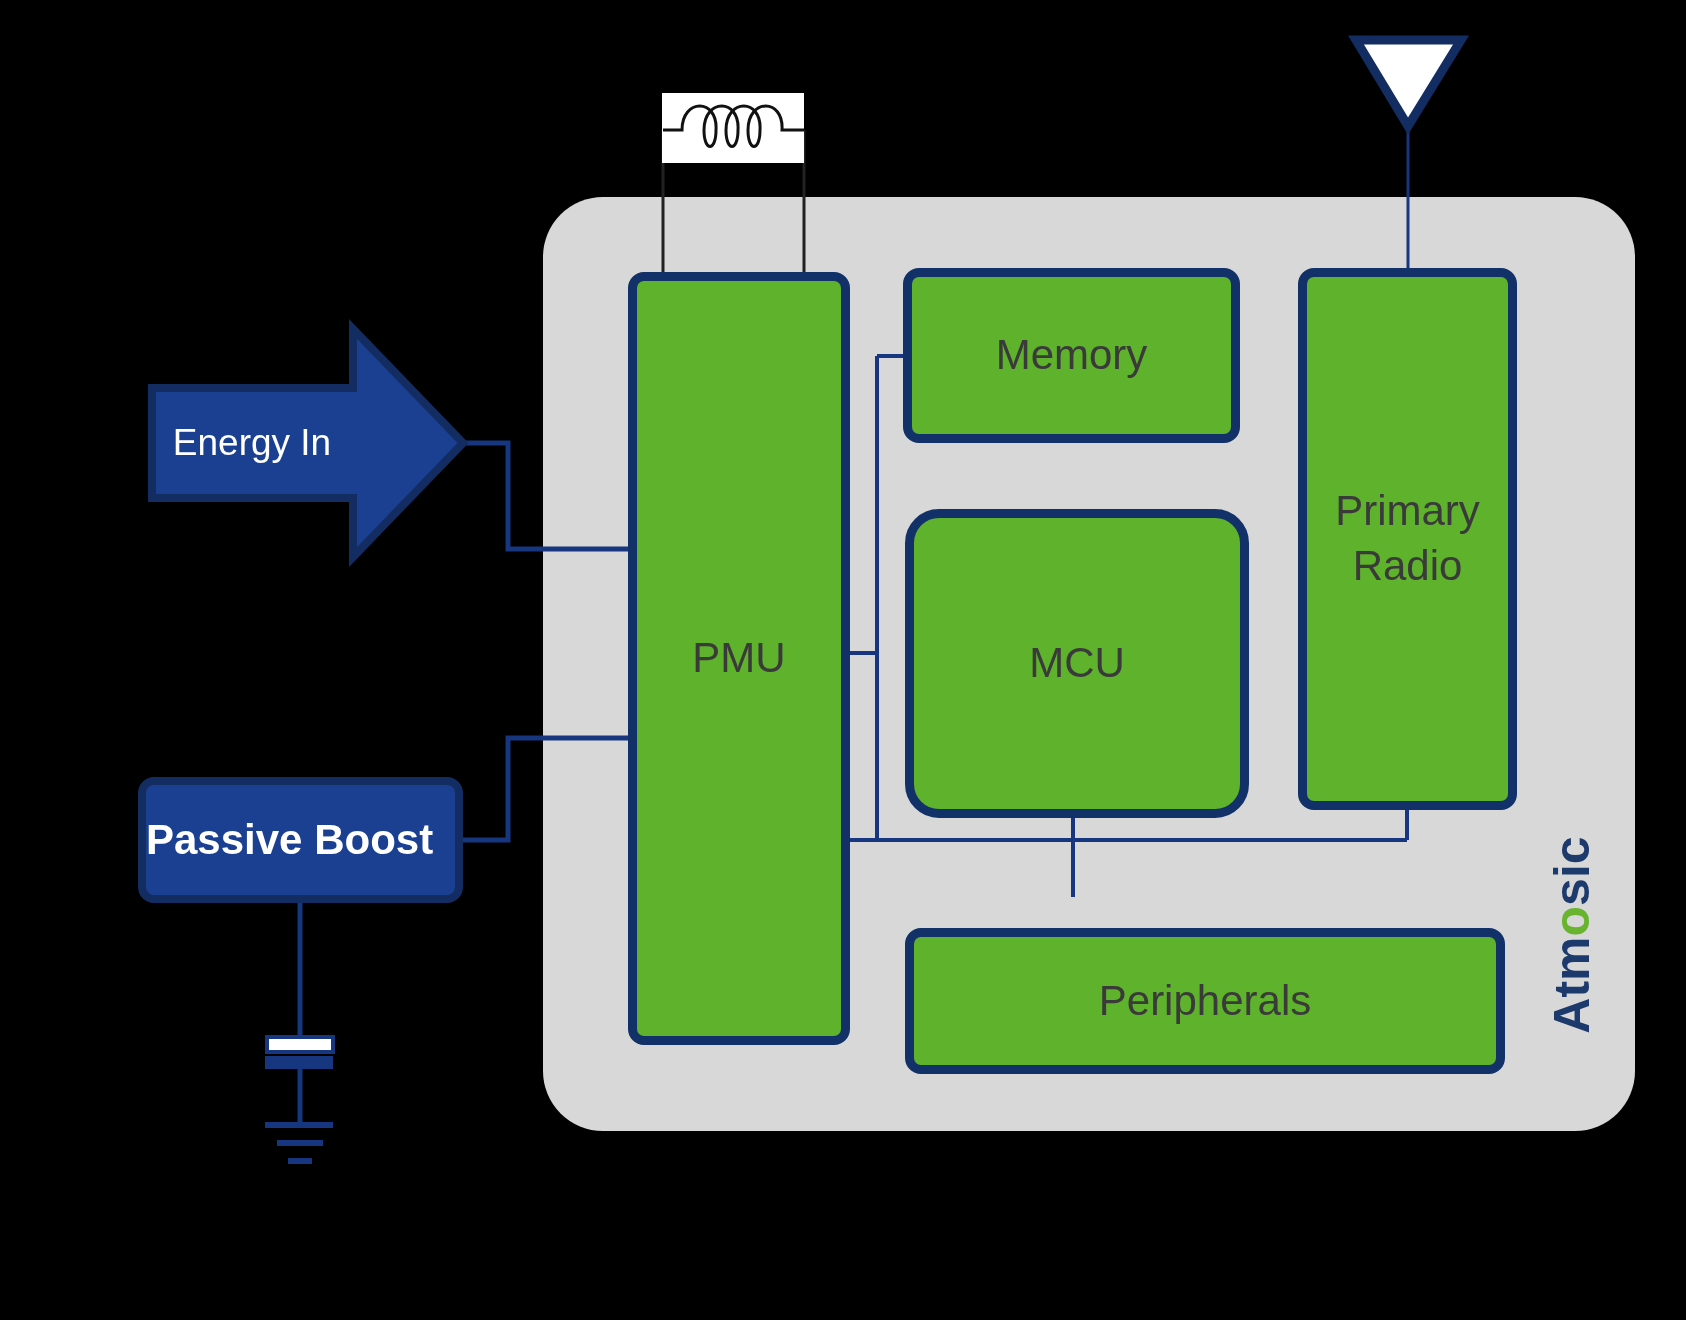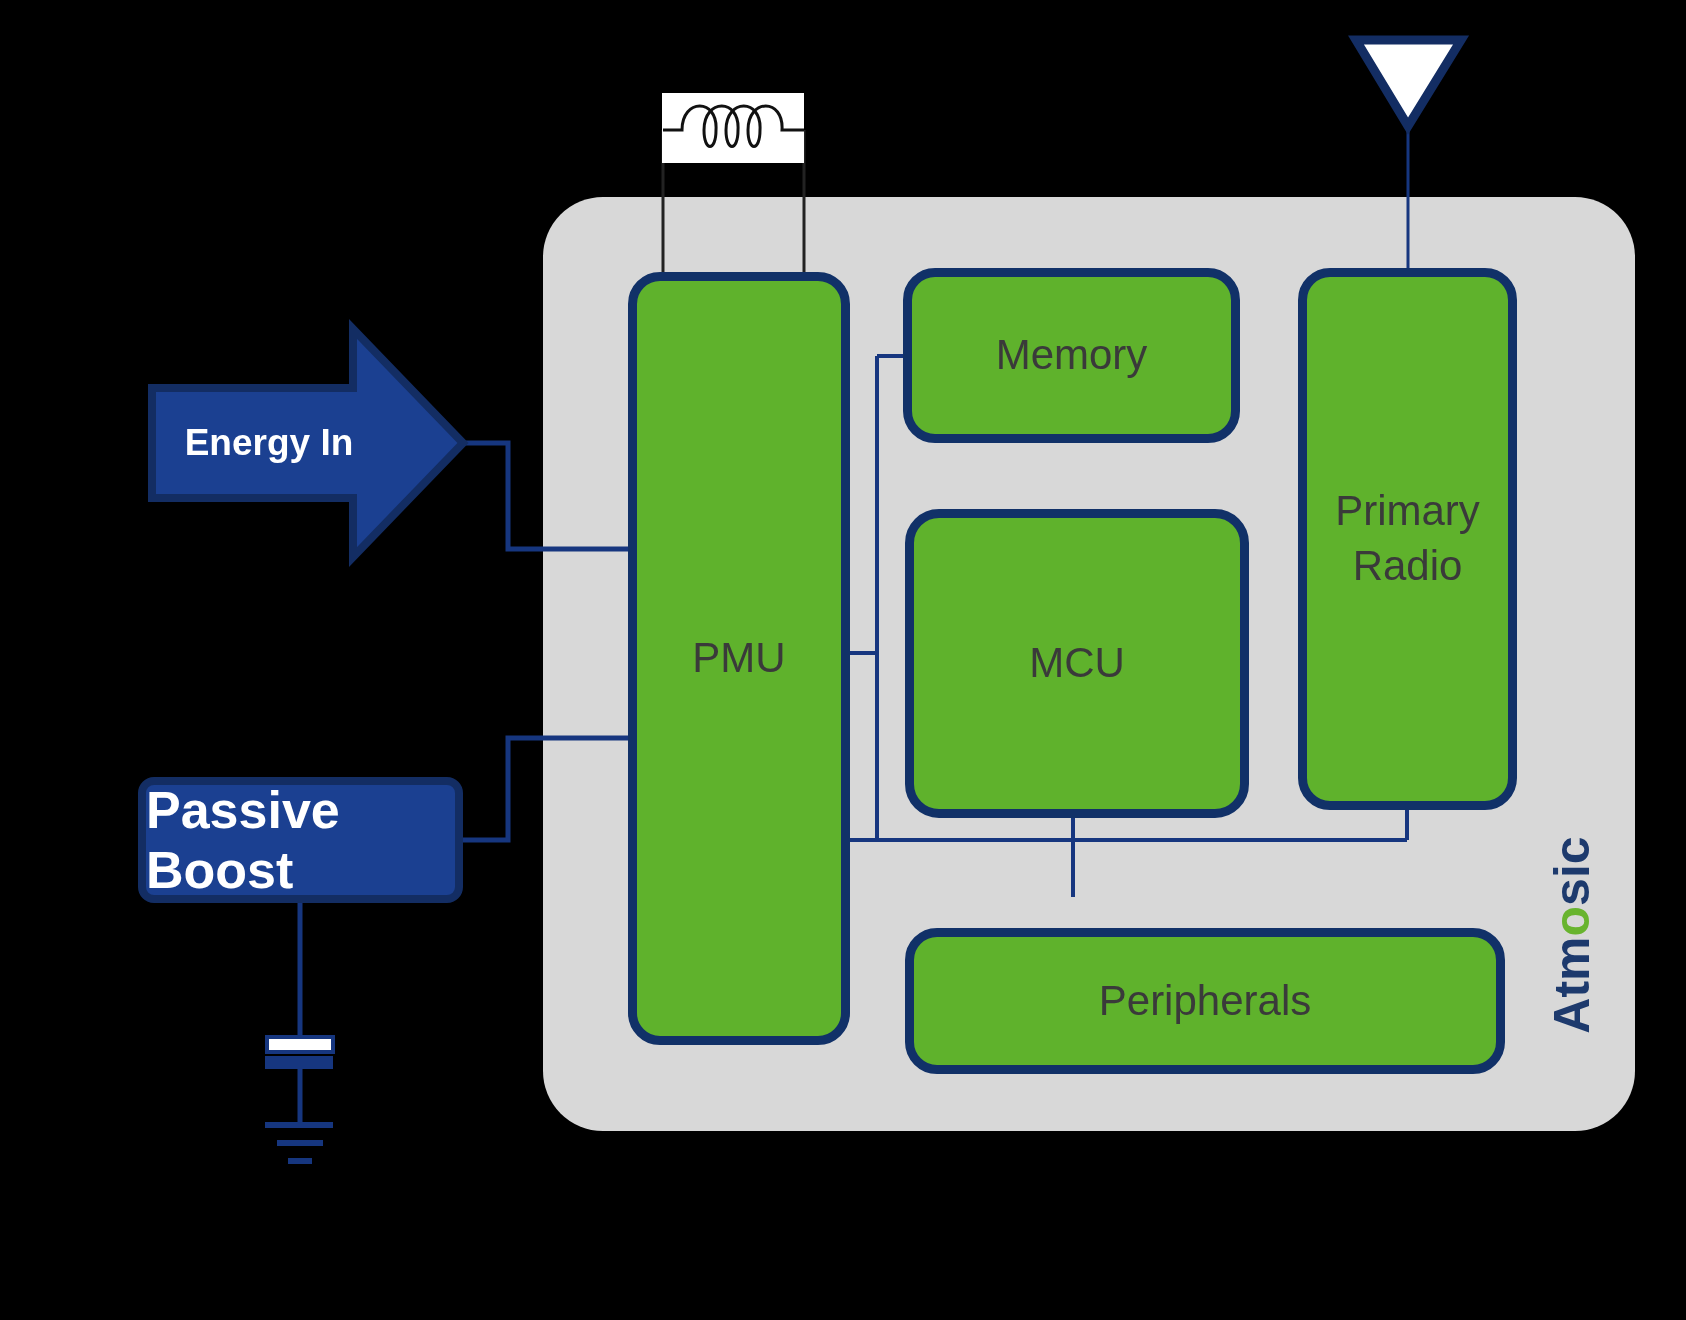--- a/index.html
+++ b/index.html
@@ -9,44 +9,44 @@
     font-family:"Liberation Sans", sans-serif;
   }
   .chip-body{
     position:absolute;left:543px;top:197px;width:1092px;height:934px;
     background:var(--chip-gray,#d8d8d8);border-radius:60px;
   }
   .block{
     position:absolute;box-sizing:border-box;
     background:var(--block-green,#5fb22c);
     border:9px solid var(--border-navy,#113168);
-    border-radius:32px;
+    border-radius:16px;
     display:flex;align-items:center;justify-content:center;
     color:var(--label-dark,#3a3a3a);font-size:42px;line-height:1.3;
     text-align:center;
   }
   .block-pmu{left:628px;top:272px;width:222px;height:773px;}
   .block-memory{left:903px;top:268px;width:337px;height:175px;}
   .block-mcu{left:905px;top:509px;width:344px;height:309px;border-radius:34px;}
   .block-primary-radio{left:1298px;top:268px;width:219px;height:542px;padding:12px 20px;}
   .block-peripherals{left:905px;top:897px;width:600px;height:146px;margin-top:31px;}
   .overlay{position:absolute;left:0;top:0;width:1686px;height:1320px;pointer-events:none;}
   .ext-box{
     position:absolute;box-sizing:border-box;
     background:var(--input-blue,#1b4091);
     border:8px solid var(--input-blue-border,#132d63);
     border-radius:16px;
     display:flex;align-items:center;
-    color:#fff;font-weight:bold;font-size:52px;
+    color:#fff;font-weight:bold;font-size:42px;
   }
   .passive-boost{left:138px;top:777px;width:325px;height:126px;}
   .energy-label{
-    position:absolute;left:174px;top:420px;width:190px;height:46px;
+    position:absolute;left:157px;top:420px;width:190px;height:46px;
     display:flex;align-items:center;justify-content:center;
-    color:#fff;font-size:37px;font-weight:bold;
+    color:#fff;font-size:37px;
   }
   .logo{
     position:absolute;left:1462px;top:907px;width:220px;height:56px;
     display:flex;align-items:center;justify-content:center;
     transform:rotate(-90deg);transform-origin:center;
     font-size:50px;font-weight:bold;letter-spacing:0px;
     color:var(--logo-navy,#1d3a6d);white-space:nowrap;
   }
   .logo .accent{color:var(--logo-green,#68b42e);}
 </style>

